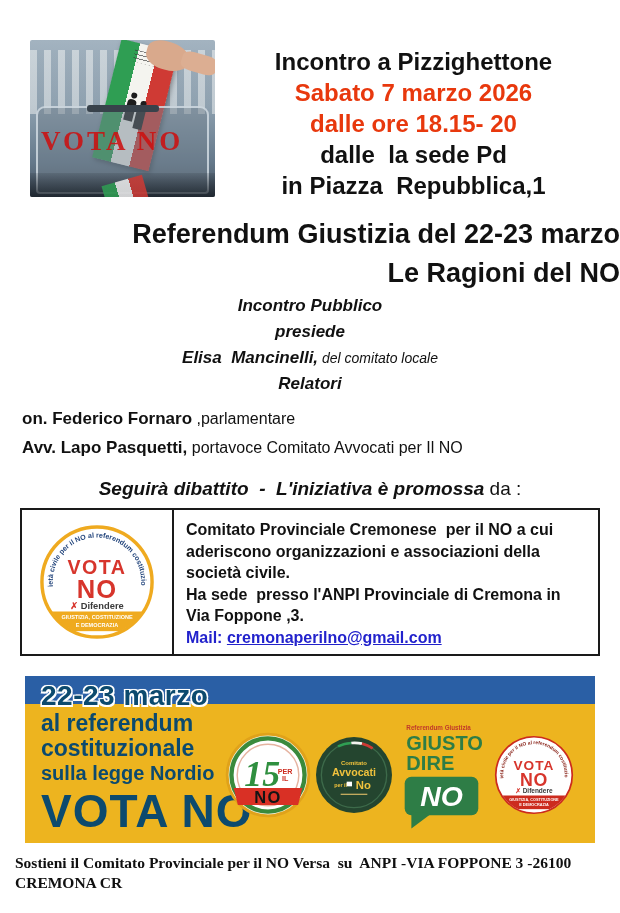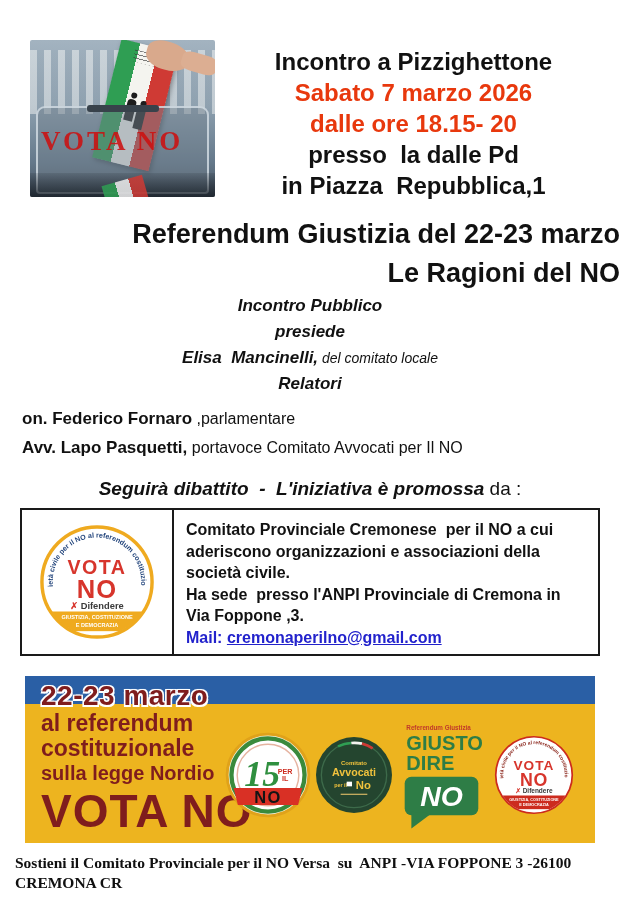--- a/index.html
+++ b/index.html
@@ -63,21 +63,21 @@
   
   .cbox{display:flex; margin:8px 20px 0 20px; border:2px solid #1a1a1a; min-height:128px;}
   .cbox-badge{width:142px; flex:none; border-right:2px solid #1a1a1a; display:flex; align-items:center; justify-content:center; padding:4px;}
   .cbox-info{flex:1; padding:9px 19px 6px 12px; font-weight:bold; font-size:16px; line-height:21.5px;}
   .mail-line{color:#2222cc;}
   .mail-line a{color:#2222cc; font-weight:bold; text-decoration:underline;}
 
   
   .banner{position:relative; margin:20px 25px 0 25px; height:167px; background:#edb41f; overflow:hidden;}
   .banner-stripe{position:absolute; top:0; left:0; right:0; height:28px; background:#2a5fa5;}
-  .banner-left{position:absolute; left:16px; top:5px; color:#7f1d1d; font-weight:bold; z-index:1;}
+  .banner-left{position:absolute; left:16px; top:5px; color:#0c4a6e; font-weight:bold; z-index:1;}
   .b-date{font-size:28px; line-height:30px; letter-spacing:.5px;
     text-shadow:-1.5px -1.5px 0 #fff,1.5px -1.5px 0 #fff,-1.5px 1.5px 0 #fff,1.5px 1.5px 0 #fff,0 0 2px #fff;}
   .b-l1{font-size:23px; line-height:25px;}
   .b-l3{font-size:20px; line-height:24px;}
   .b-cta{font-size:46px; line-height:52px; letter-spacing:1px;}
   .badges{position:absolute; left:200px; right:20px; top:44px; bottom:14px;
     display:flex; align-items:center; justify-content:space-between; z-index:1;}
   .badges svg{display:block;}
 
   
@@ -101,21 +101,21 @@
         <div class="slot"></div>
       </div>
       <div class="vota-overlay pre">VOTA NO</div>
       <div class="photo-dark"></div>
       <div class="flag-bit"></div>
     </div>
     <div class="header-text">
       <div class="pre">Incontro a Pizzighettone</div>
       <div class="hl-red pre">Sabato 7 marzo 2026</div>
       <div class="hl-red pre">dalle ore 18.15- 20</div>
-      <div class="pre">presso  la dalle Pd</div>
+      <div class="pre">dalle  la sede Pd</div>
       <div class="pre">in Piazza  Repubblica,1</div>
     </div>
   </div>
 
   <div class="title-block">
     <div class="big-title pre">Referendum Giustizia del 22-23 marzo</div>
     <div class="big-title pre">Le Ragioni del NO</div>
     <div class="sub pre">Incontro Pubblico</div>
     <div class="sub pre">presiede</div>
     <div class="sub"><span class="pre">Elisa  Mancinelli,</span><span class="chair-role pre"> del comitato locale</span></div>

